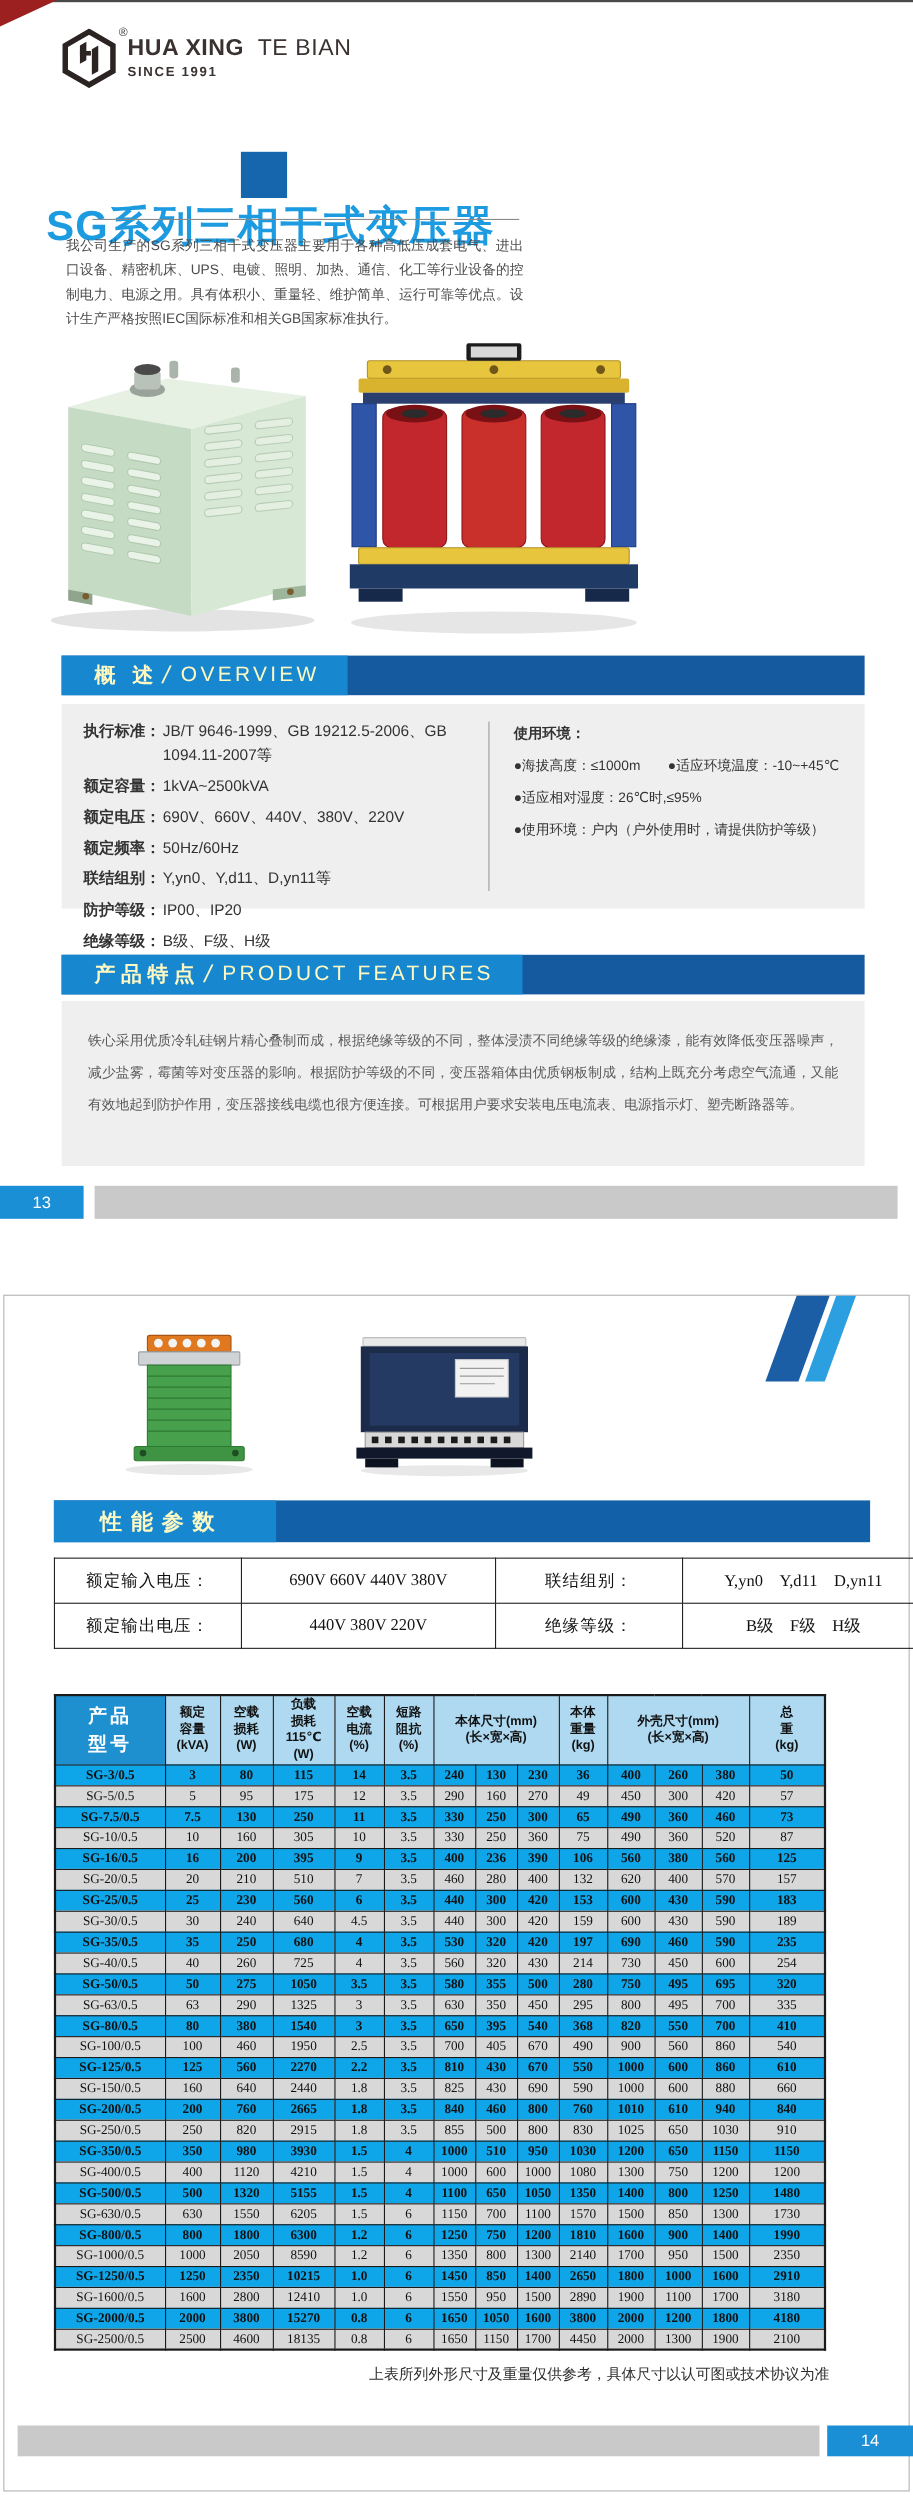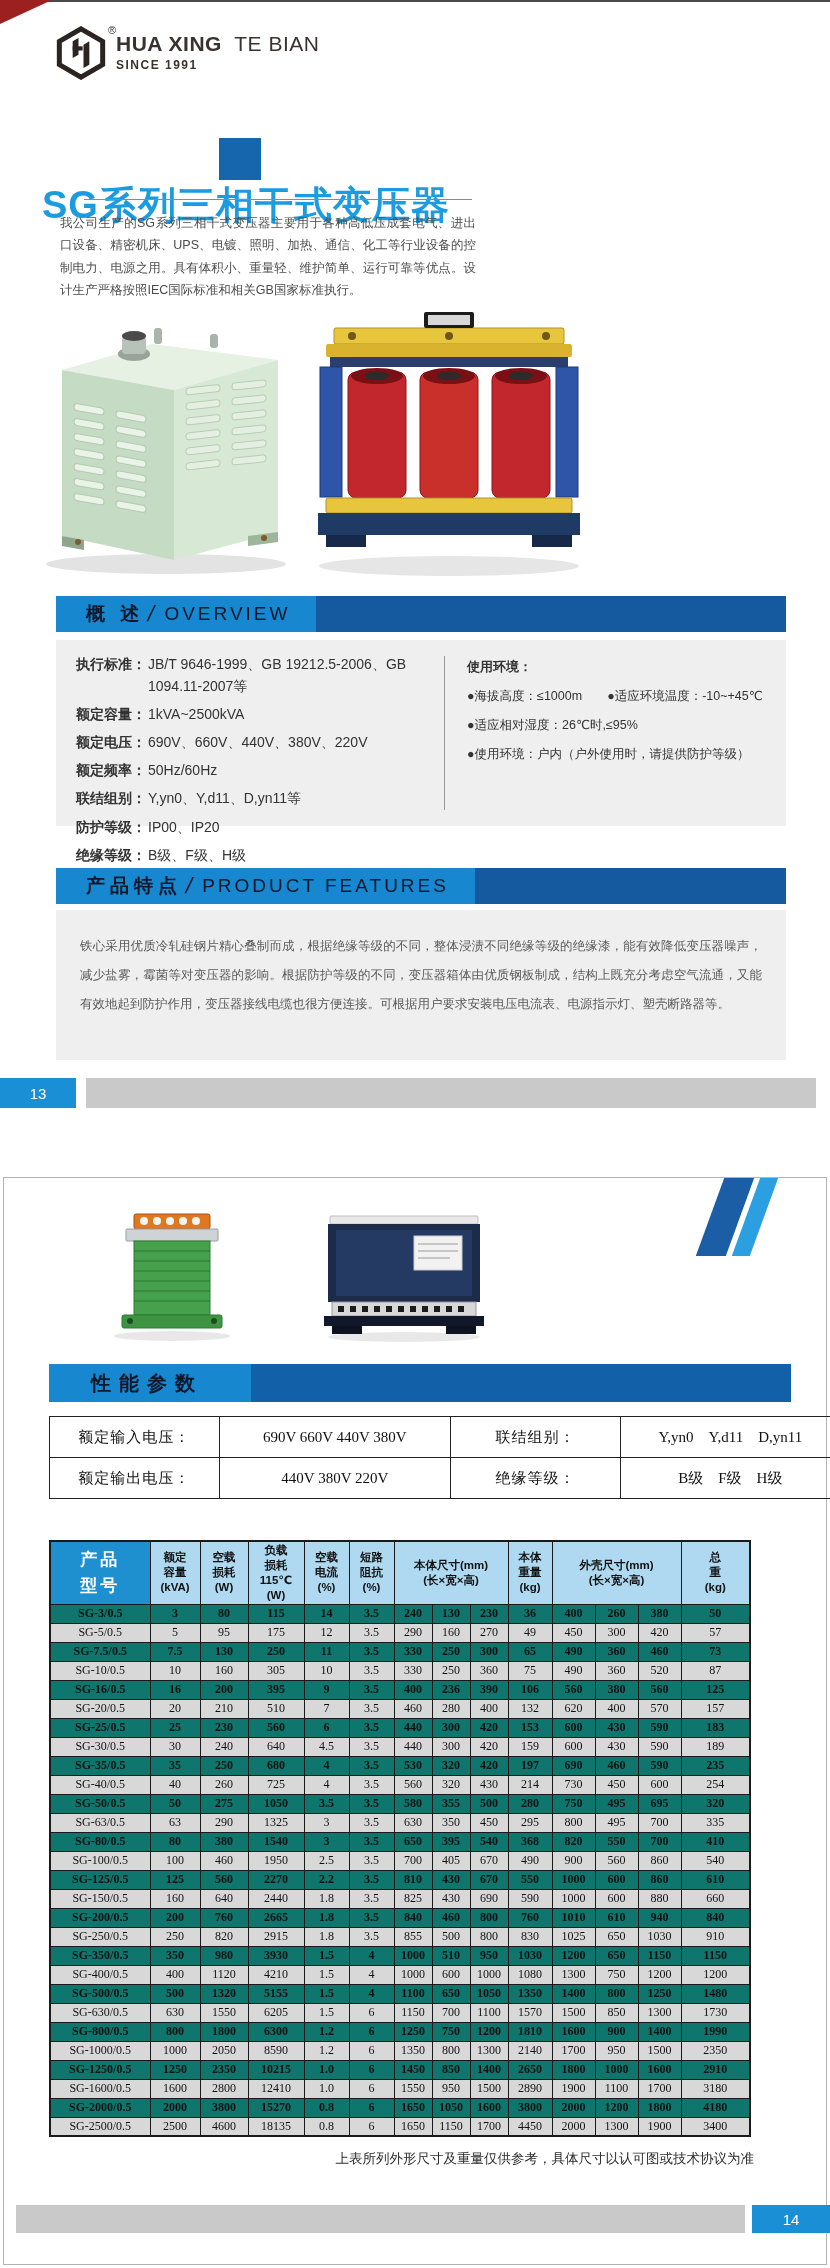--- a/index.html
+++ b/index.html
@@ -29,21 +29,21 @@
   .intro { position:absolute; top:212px; left:60px; width:416px; font-size:12.5px; color:#4c4c4c;
     line-height:1.78; text-align:justify; }
 
   .product-images { position:absolute; top:292px; left:34px; display:flex; align-items:flex-end; }
   .img-left { width:264px; height:290px; }
   .img-right { width:290px; height:284px; margin-left:6px; }
 
   .section-bar { position:absolute; left:56px; width:730px; height:36px; background:#15599e; display:flex; }
   .bar-overview { top:596px; }
   .bar-features { top:868px; }
-  .bar-bright { background:#1787cf; color:#0f172a; display:flex; align-items:center;
+  .bar-bright { background:#1787cf; color:#fef9c3; display:flex; align-items:center;
     padding:0 26px 0 30px; white-space:nowrap; }
   .bar-cn { font-size:19px; font-weight:bold; letter-spacing:5px; }
   .bar-slash { font-size:22px; font-weight:300; margin:0 10px 0 4px; transform:skewX(-12deg); }
   .bar-en { font-size:19px; letter-spacing:3px; }
 
   .overview-box { position:absolute; top:640px; left:56px; width:730px; height:186px;
     background:#efefef; display:flex; }
   .specs-col { width:388px; padding:14px 0 0 20px; }
   .spec-row { display:flex; font-size:14px; line-height:1.55; margin-bottom:6.5px; color:#333; }
   .spec-label { font-weight:bold; white-space:nowrap; }
@@ -85,21 +85,21 @@
   .pt-l2 { width:150px; letter-spacing:1px; }
   .pt-v2 { width:195px; }
 
   .spec-table { position:absolute; top:362px; left:45px; width:700px; border-collapse:collapse;
     border:2px solid #1a1a1a; table-layout:fixed; }
   .spec-table th { border:1px solid #1a1a1a; background:#aed9f0; font-size:11.5px; font-weight:bold;
     color:#111; white-space:pre-line; line-height:1.3; vertical-align:middle; height:56px; padding:1px; }
   .spec-table th.model-h { background:#1e90d0; color:#fff; font-size:17px; letter-spacing:3px; line-height:1.5; }
   .spec-table td { border:1px solid #1a1a1a; text-align:center; vertical-align:middle; height:19px;
     font-family:"Liberation Serif","DejaVu Serif",serif; font-size:12px; color:#111; padding:0; }
-  .spec-table tr.r-white { background:#0f766e; font-weight:bold;padding-left:24px; }
+  .spec-table tr.r-white { background:#0ea5e9; font-weight:bold;padding-left:24px; }
   .spec-table tr.r-gray { background:#d8d8d8; font-weight:normal; color:#2e2e2e; }
 
   .note { position:absolute; top:972px; left:45px; width:705px; text-align:right;
     font-size:13.5px; color:#2c2c2c; }
 
   .footer2 { position:absolute; top:2205px; left:0; width:830px; height:28px; }
   .graybar-right { position:absolute; left:16px; top:0; width:729px; height:28px; background:#c9c9c9; }
   .pageno-right { position:absolute; right:0; top:0; width:78px; height:28px; background:#1b8fd6;
     color:#fff; font-size:15px; display:flex; align-items:center; justify-content:center; }
 </style>
@@ -849,21 +849,21 @@
             <td>18135</td>
             <td>0.8</td>
             <td>6</td>
             <td>1650</td>
             <td>1150</td>
             <td>1700</td>
             <td>4450</td>
             <td>2000</td>
             <td>1300</td>
             <td>1900</td>
-            <td>3400</td>
+            <td>2100</td>
           </tr>
         </tbody>
     </table>
 
     <p class="note">上表所列外形尺寸及重量仅供参考，具体尺寸以认可图或技术协议为准</p>
   </div>
 
   <div class="footer2">
     <div class="graybar-right"></div>
     <div class="pageno-right">14</div>

